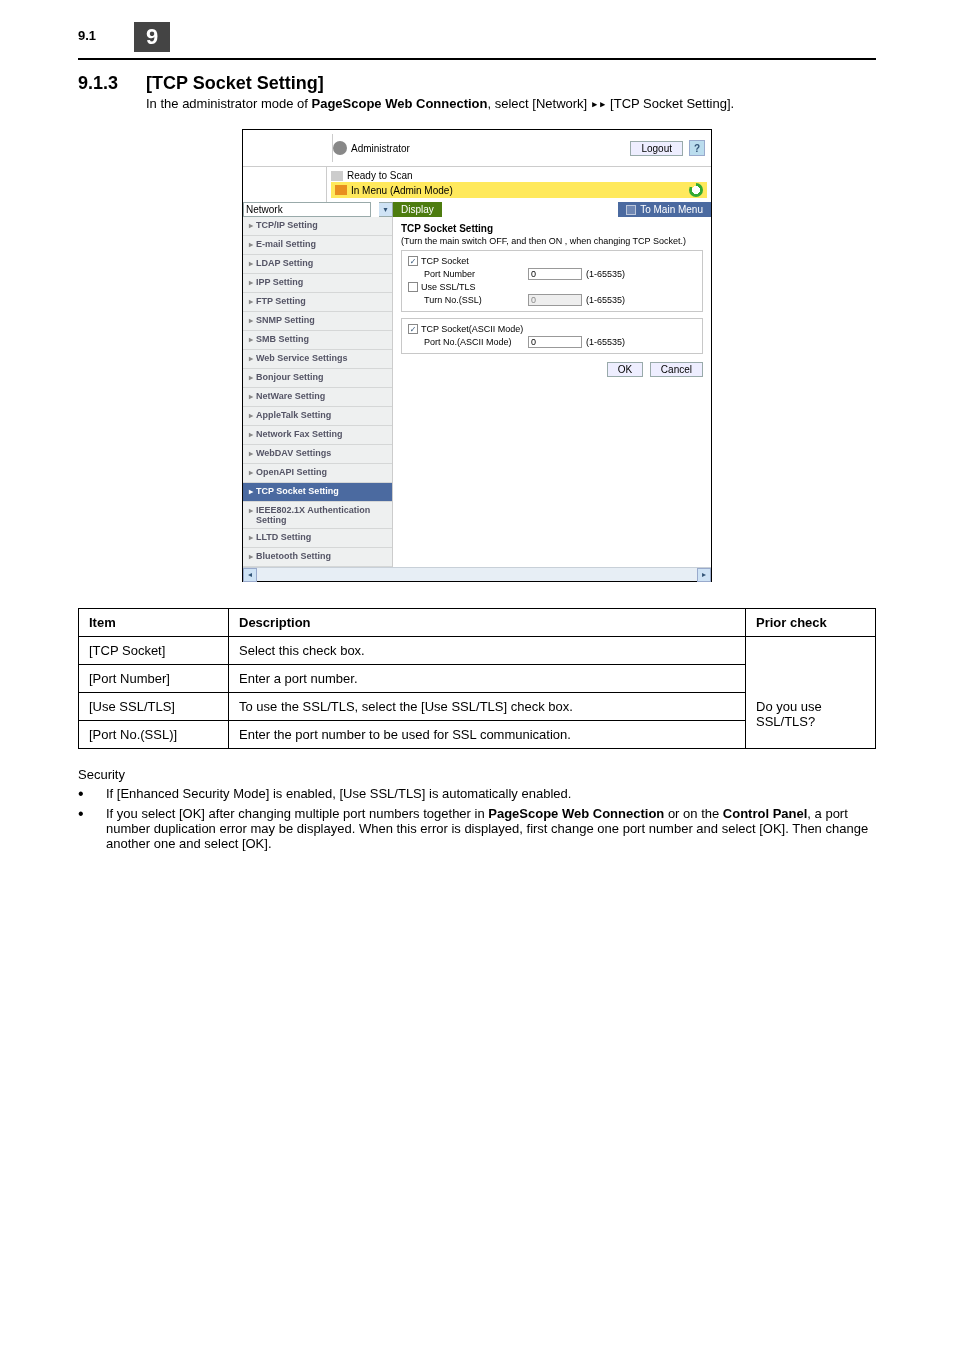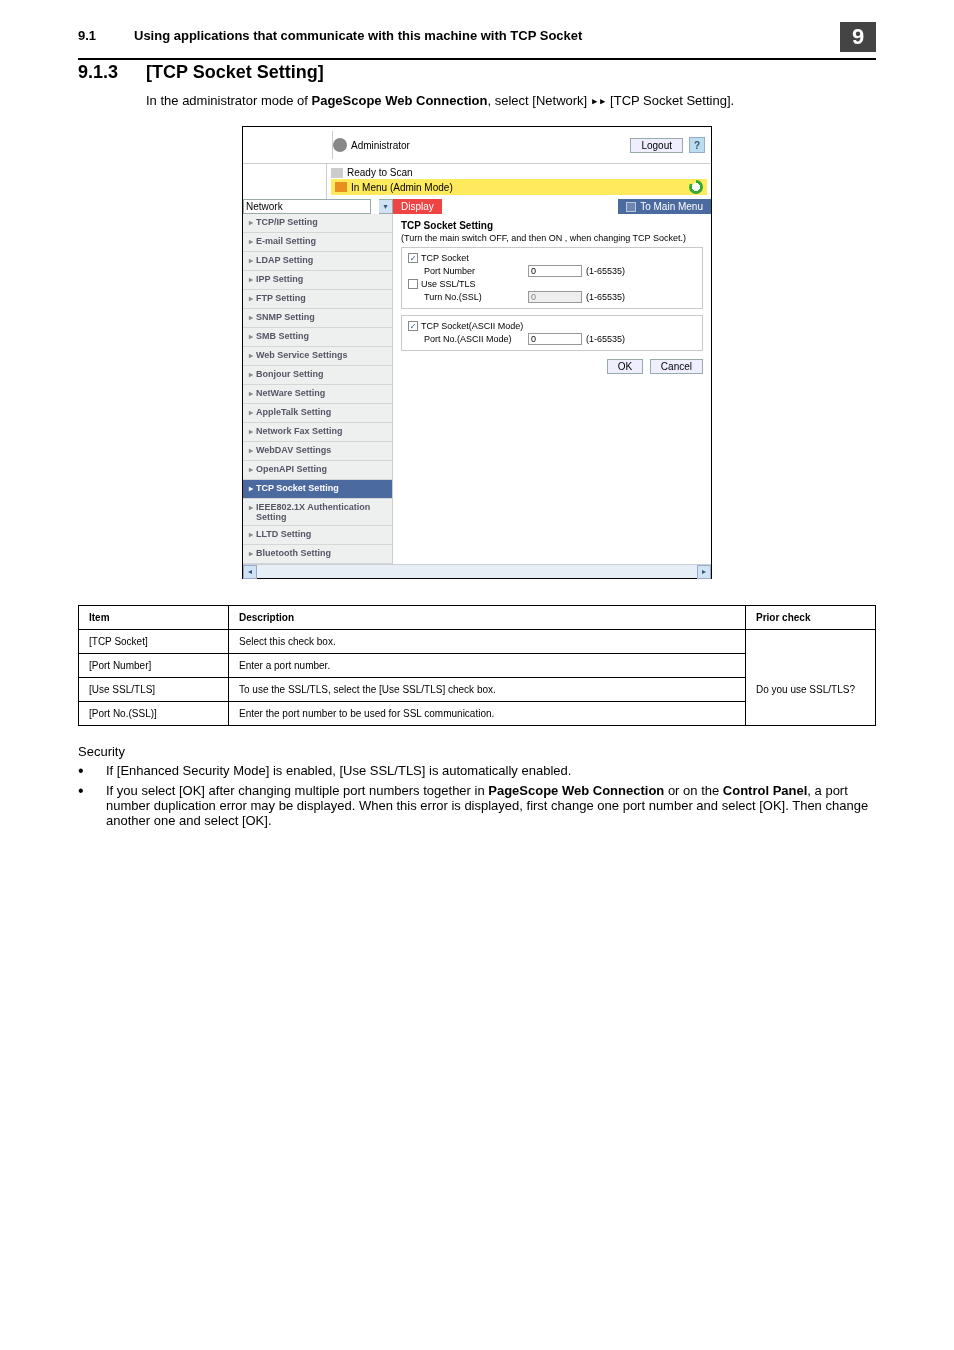--- a/index.html
+++ b/index.html
@@ -1,26 +1,26 @@
 <!DOCTYPE html>
 <html><head>
 <meta charset="utf-8">
 <style>
   * { box-sizing: border-box; margin: 0; padding: 0; }
   html, body { width: 954px; background: #fff; font-family: Arial, Helvetica, sans-serif; color: #000; }
   .page { padding: 28px 78px 40px 78px; }
 
   
-  .hdrRow { display: flex; align-items: flex-start; border-bottom: 2px solid #000; padding-bottom: 6px; margin-bottom: 2px; }
+  .hdrRow { display: flex; align-items: flex-start; border-bottom: 2px solid #000; padding-bottom: 6px; margin-bottom: 13px; }
   .hdrNum { font-weight: 700; font-size: 13px; width: 56px; }
   .hdrTxt { font-weight: 700; font-size: 13px; flex: 1; }
   .chapBadge { width: 36px; height: 30px; background: #444; color: #fff; font-weight: 700; font-size: 22px; display: flex; align-items: center; justify-content: center; margin-top: -6px; }
 
   
-  .secRow { display: flex; align-items: flex-start; margin-bottom: 10px; }
+  .secRow { display: flex; align-items: flex-start; margin-bottom: 2px; }
   .secNum { width: 68px; font-weight: 700; font-size: 18px; }
   .secTitle { font-weight: 700; font-size: 18px; }
   .intro { margin-left: 68px; font-size: 13px; margin-bottom: 18px; }
   .intro .bold { font-weight: 700; }
   .arrow { font-family: monospace; }
 
   
   .shot { width: 470px; margin: 16px auto 26px auto; border: 1px solid #000; font-size: 10px; }
   .shot .topRow { display: flex; align-items: center; padding: 4px 6px; border-bottom: 1px solid #ccc; }
   .shot .logo { width: 84px; height: 28px; border-right: 1px solid #ccc; }
@@ -34,21 +34,21 @@
   .shot .statusLine { display: flex; align-items: center; gap: 4px; padding: 1px 0; }
   .shot .statusLine .sIcon { width: 12px; height: 10px; background: #ccc; }
   .shot .statusLine.warn { background: #ffe95c; padding: 1px 4px; }
   .shot .statusLine.warn .sIcon { background: #e88f1f; }
   .shot .refresh { width: 14px; height: 14px; margin-left: auto; background: radial-gradient(circle, #fff 40%, transparent 41%), conic-gradient(#3a3 0 300deg, transparent 0); border-radius: 50%; }
 
   .shot .filterRow { display: flex; }
   .shot .selWrap { width: 150px; display: flex; gap: 8px; }
   .shot .sel { flex: 1; border: 1px solid #9aa; background: #fff; padding: 1px 2px; }
   .shot .selBtn { width: 14px; background: #cfe3f5; border: 1px solid #9aa; border-left: none; display:flex; align-items:center; justify-content:center; color:#357; font-size:8px;}
-  .shot .dispBtn { background: #ef4444; color: #fff; padding: 2px 8px; border: none; }
+  .shot .dispBtn { background: #4d7c0f; color: #fff; padding: 2px 8px; border: none; }
   .shot .toMain { margin-left: auto; background: #4b6aa0; color: #fff; padding: 2px 8px; display: flex; align-items: flex-end; gap: 4px; }
   .shot .toMain .ico { width: 10px; height: 10px; background: #fff3; border: 1px solid #fff8; }
 
   .shot .body { display: flex; min-height: 300px; }
   .shot .nav { width: 150px; background: #eef0f0; border-right: 1px solid #ccc; }
   .shot .nav .it { padding: 3px 6px; border-bottom: 1px solid #d5d7d7; color: #556; font-weight: 700; font-size: 9px; display:flex; align-items:flex-start; gap:3px;}
   .shot .nav .it .tri { color:#888; font-size:8px; line-height:12px;}
   .shot .nav .it.active { background: #4b6aa0; color: #fff; }
   .shot .nav .it.active .tri { color:#fff; }
 
@@ -63,21 +63,21 @@
   .shot .content .row input.txt { width: 54px; border: 1px solid #999; padding: 0 2px; font-size: 9px; }
   .shot .content .row input.txt[disabled] { background:#eee; color:#888;}
   .shot .content .row .range { margin-left: 4px; }
   .shot .content .btnRow { text-align: right; margin-top: 8px; }
   .shot .scrollbar { height: 14px; background: #e7eef5; border-top: 1px solid #c8d0d8; position: relative; display:flex; align-items:center;}
   .shot .scrollbar .arrL, .shot .scrollbar .arrR { width:14px; height:14px; background:#cfe3f5; border:1px solid #9ac; display:flex; align-items:center; justify-content:center; font-size:8px; color:#357;}
   .shot .scrollbar .track { flex:1; }
   .shot .scrollbar .arrR { margin-left:auto; }
 
   
-  table.desc { width: 100%; border-collapse: collapse; font-size: 10px; margin-bottom: 18px; }
+  table.desc { width: 100%; border-collapse: collapse; font-size: 13px; margin-bottom: 18px; }
   table.desc th, table.desc td { border: 1px solid #000; padding: 6px 10px; text-align: left; vertical-align: top; }
   table.desc th { font-weight: 700; }
   table.desc td.prior { border-bottom: none; }
   table.desc td.prior2 { border-top: none; border-bottom: none; }
   table.desc td.prior3 { border-top: none; }
 
   
   .ref { font-size: 13px; }
   .ref .refTitle { margin-bottom: 4px; }
   .ref ul { list-style: none; padding-left: 0; }
@@ -86,21 +86,20 @@
   .ref li .txt { flex: 1; }
   .ref .bold { font-weight: 700; }
 </style>
 </head>
 <body>
 
 <div class="page">
 
   <div class="hdrRow">
     <div class="hdrNum">9.1</div>
-    <div class="hdrTxt">Using applications that communicate with this machine with TCP Socket</div>
     <div class="chapBadge">9</div>
   </div>
 
   <div class="secRow">
     <div class="secNum">9.1.3</div>
     <div class="secTitle">[TCP Socket Setting]</div>
   </div>
   <p class="intro">
     <span>In the administrator mode of </span><span class="bold">PageScope Web Connection</span><span>, select [Network] </span><span class="arrow">▸▸</span><span> [TCP Socket Setting].</span>
   </p>

